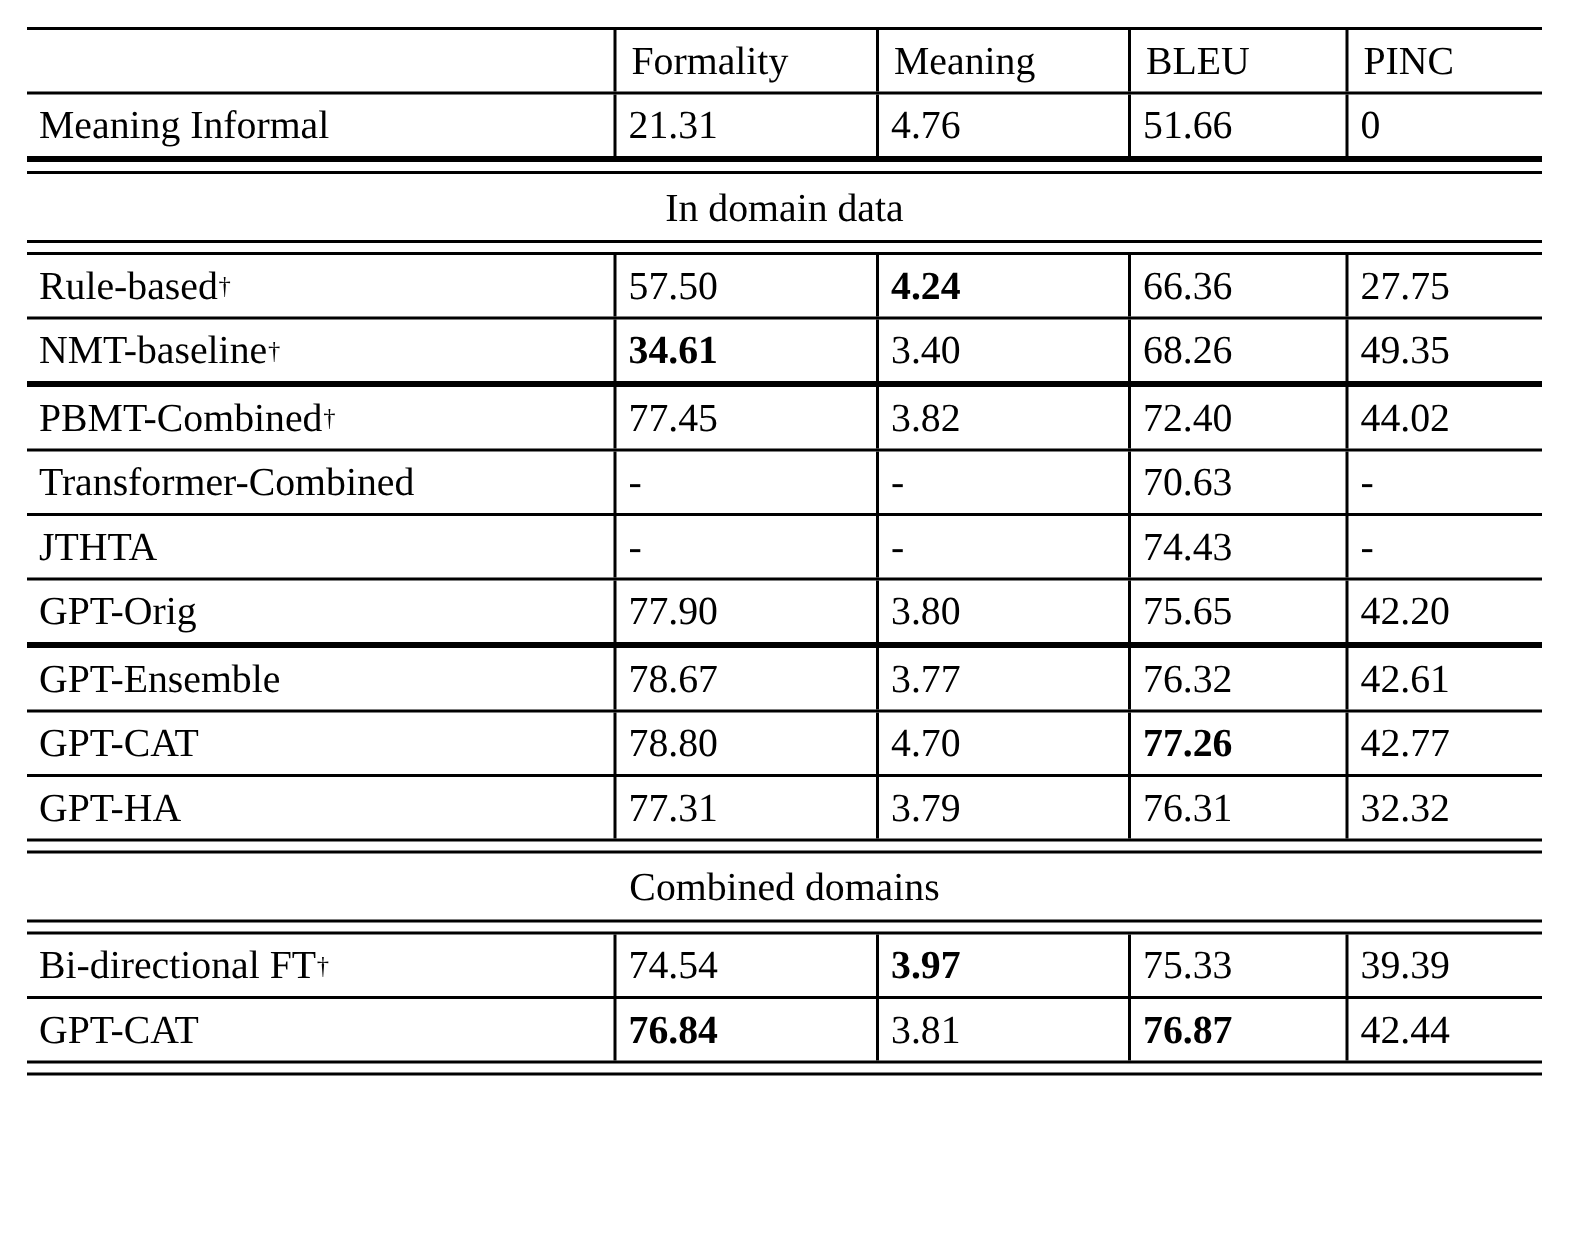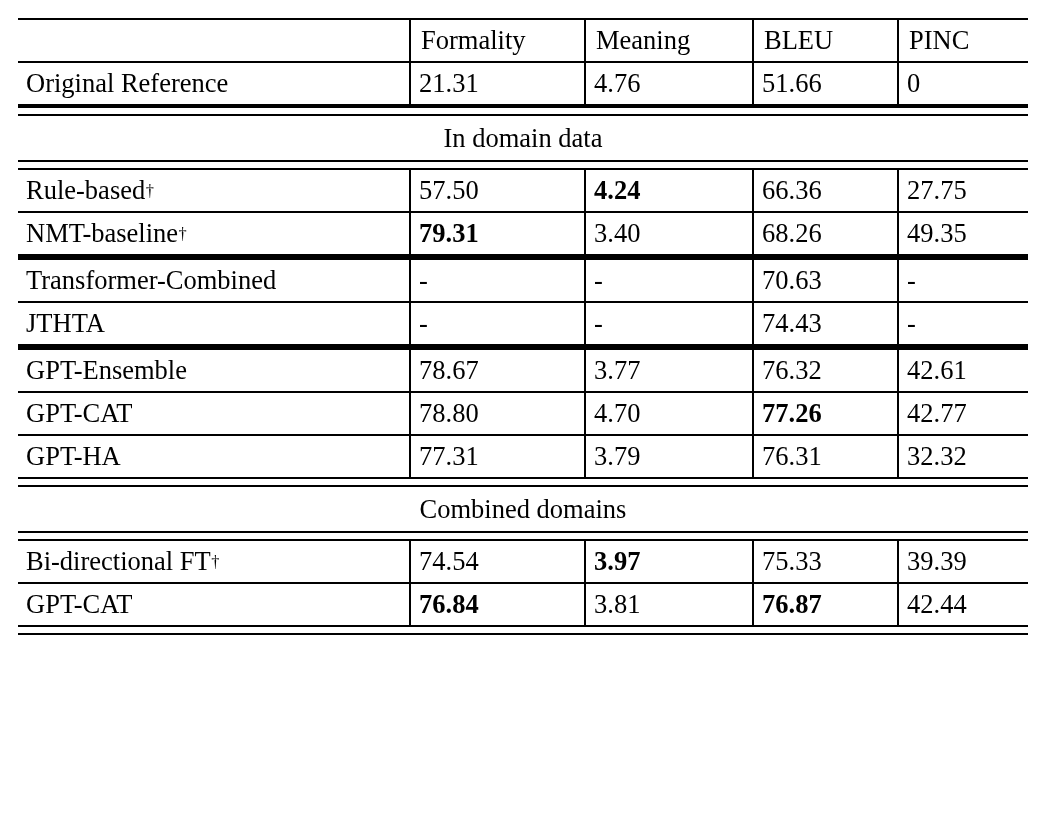--- a/index.html
+++ b/index.html
@@ -143,21 +143,21 @@
               <div class="cell">PINC</div>
             </td>
           </tr>
           <tr class="rule-row">
             <td colspan="5">
               <div class="rule-single"></div>
             </td>
           </tr>
           <tr>
             <td>
-              <div class="cell">Original Reference</div>
+              <div class="cell">Meaning Informal</div>
             </td>
             <td class="col-sep">
               <div class="cell">21.31</div>
             </td>
             <td class="col-sep">
               <div class="cell">4.76</div>
             </td>
             <td class="col-sep">
               <div class="cell">51.66</div>
             </td>
@@ -205,21 +205,21 @@
           <tr class="rule-row">
             <td colspan="5">
               <div class="rule-thin"></div>
             </td>
           </tr>
           <tr>
             <td>
               <div class="cell">NMT-baseline<sup class="dagger">†</sup></div>
             </td>
             <td class="col-sep">
-              <div class="cell bold">79.31</div>
+              <div class="cell bold">34.61</div>
             </td>
             <td class="col-sep">
               <div class="cell">3.40</div>
             </td>
             <td class="col-sep">
               <div class="cell">68.26</div>
             </td>
             <td class="col-sep">
               <div class="cell">49.35</div>
             </td>
@@ -227,20 +227,37 @@
           <tr class="rule-row">
             <td colspan="5">
               <div class="rule-thin"></div>
             </td>
           </tr>
           <tr class="rule-row">
             <td colspan="5">
               <div class="rule-thin"></div>
             </td>
           </tr>
+          <tr>
+            <td>
+              <div class="cell">PBMT-Combined<sup class="dagger">†</sup></div>
+            </td>
+            <td class="col-sep">
+              <div class="cell">77.45</div>
+            </td>
+            <td class="col-sep">
+              <div class="cell">3.82</div>
+            </td>
+            <td class="col-sep">
+              <div class="cell">72.40</div>
+            </td>
+            <td class="col-sep">
+              <div class="cell">44.02</div>
+            </td>
+          </tr>
           <tr class="rule-row">
             <td colspan="5">
               <div class="rule-thin"></div>
             </td>
           </tr>
           <tr>
             <td>
               <div class="cell">Transformer-Combined</div>
             </td>
             <td class="col-sep">
@@ -274,20 +291,37 @@
             <td class="col-sep">
               <div class="cell">74.43</div>
             </td>
             <td class="col-sep">
               <div class="cell">-</div>
             </td>
           </tr>
           <tr class="rule-row">
             <td colspan="5">
               <div class="rule-thin"></div>
+            </td>
+          </tr>
+          <tr>
+            <td>
+              <div class="cell">GPT-Orig</div>
+            </td>
+            <td class="col-sep">
+              <div class="cell">77.90</div>
+            </td>
+            <td class="col-sep">
+              <div class="cell">3.80</div>
+            </td>
+            <td class="col-sep">
+              <div class="cell">75.65</div>
+            </td>
+            <td class="col-sep">
+              <div class="cell">42.20</div>
             </td>
           </tr>
           <tr class="rule-row">
             <td colspan="5">
               <div class="rule-thin"></div>
             </td>
           </tr>
           <tr class="rule-row">
             <td colspan="5">
               <div class="rule-thin"></div>

